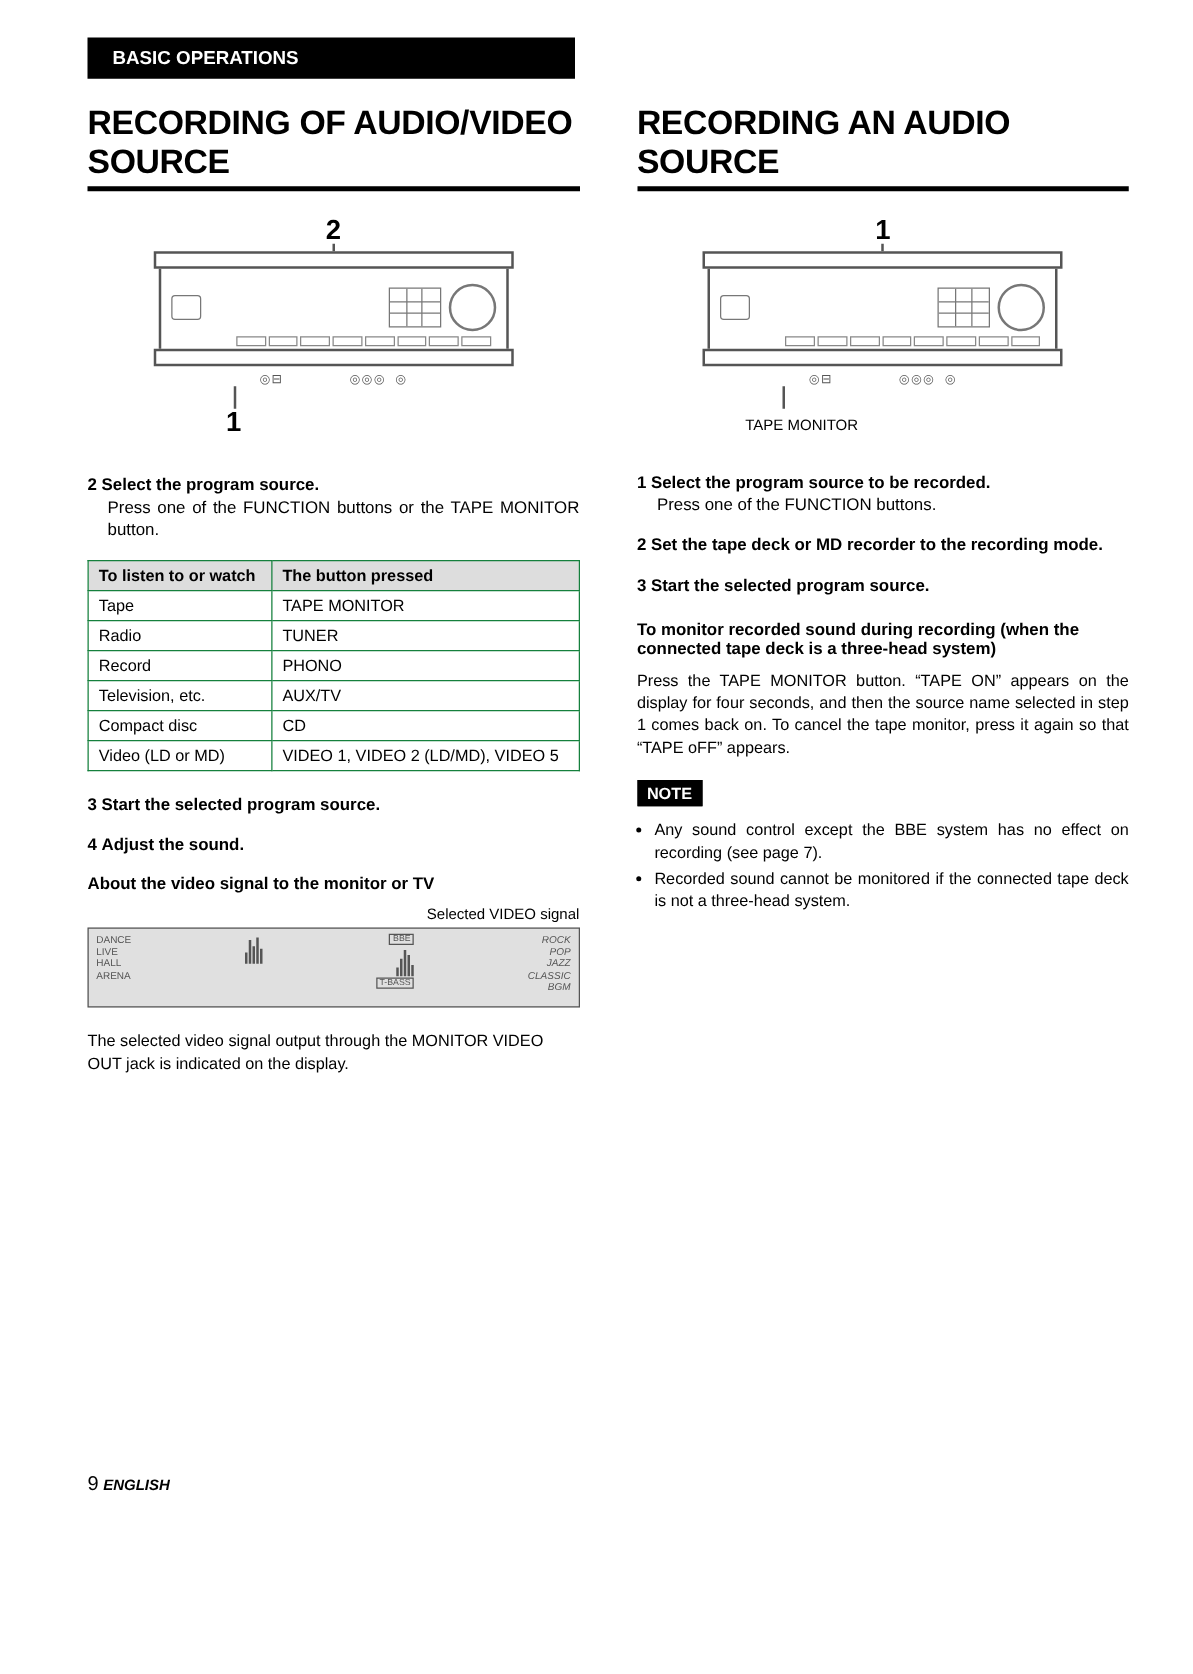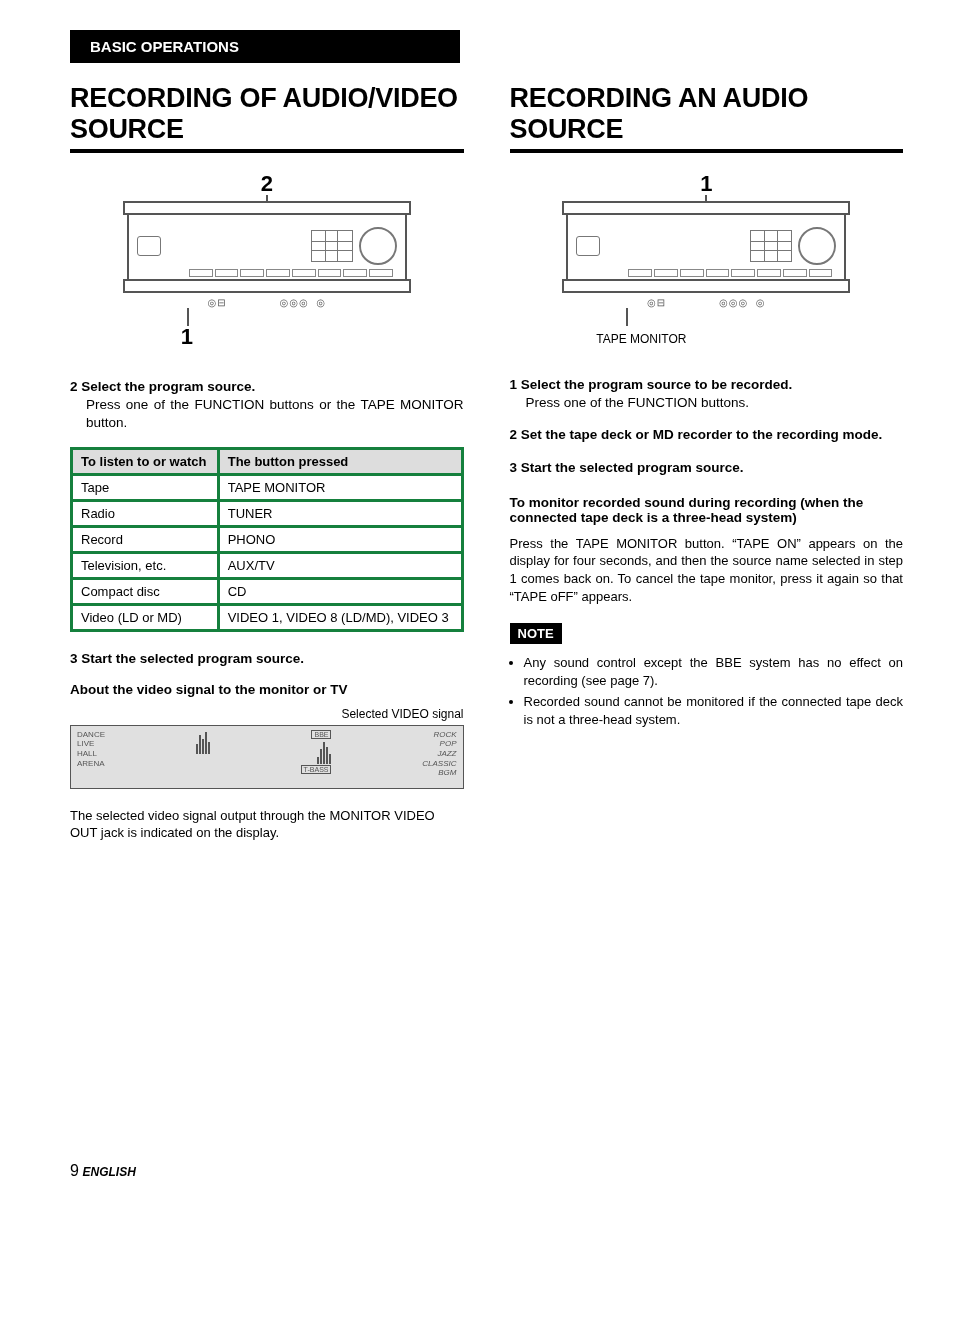--- a/index.html
+++ b/index.html
@@ -147,21 +147,21 @@
   .indent {
     padding-left: 16px;
   }
   table.func {
     border-collapse: collapse;
     width: 100%;
     margin: 12px 0 18px 0;
     font-size: 13px;
   }
   table.func th, table.func td {
-    border: 3px solid #15803d;
+    border: 1px solid #15803d;
     padding: 4px 8px;
     text-align: left;
   }
   table.func th {
     background: #ddd;
     font-weight: bold;
   }
   .subhead {
     font-weight: bold;
     font-size: 13.5px;
@@ -290,28 +290,32 @@
         <tr>
               <td>Television, etc.</td>
               <td>AUX/TV</td>
             </tr>
         <tr>
               <td>Compact disc</td>
               <td>CD</td>
             </tr>
         <tr>
               <td>Video (LD or MD)</td>
-              <td>VIDEO 1, VIDEO 8 (LD/MD), VIDEO 3</td>
+              <td>VIDEO 1, VIDEO 2 (LD/MD), VIDEO 5</td>
             </tr>
       </tbody>
         </table>
 
       <div class="step">
         <span class="num">3</span>
         <span class="step-title">Start the selected program source.</span>
+      </div>
+      <div class="step">
+        <span class="num">4</span>
+        <span class="step-title">Adjust the sound.</span>
       </div>
 
       <div class="subhead">About the video signal to the monitor or TV</div>
       <div class="lcd-label">Selected VIDEO signal</div>
       <div class="lcd">
         <div class="left-labels" style="white-space:pre">DANCE
 LIVE
 HALL
 ARENA</div>
         <div class="bars">

